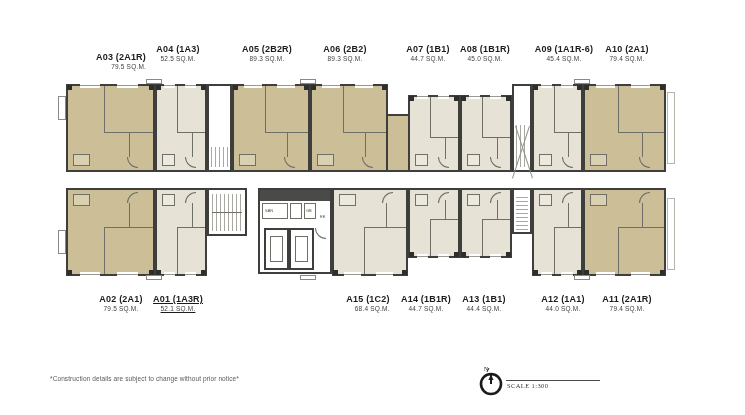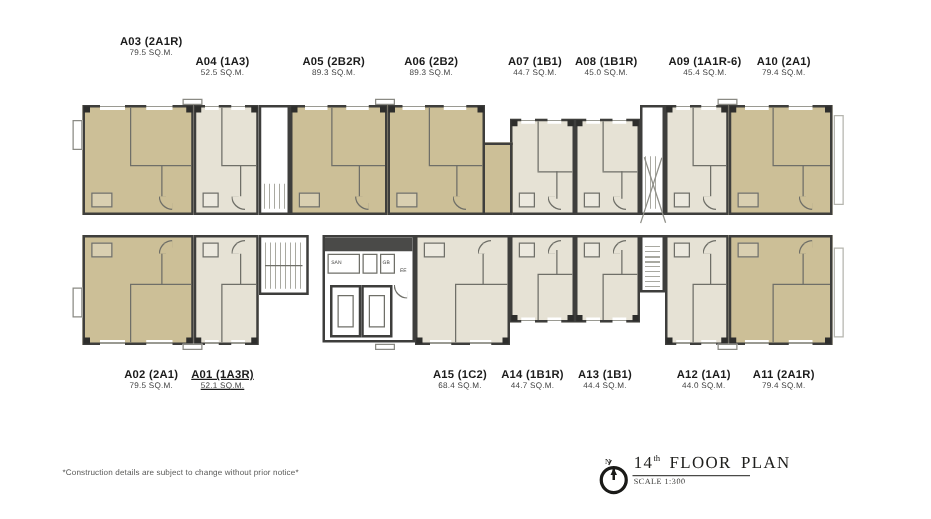--- a/index.html
+++ b/index.html
@@ -55,21 +55,21 @@
         <div class="win" style="top: -3px; left: 14%; width: 24%;"></div>
         <div class="win" style="top: -3px; left: 58%; width: 24%;"></div>
         <div class="cap" style="left: -1px; top: -1px;"></div>
         <div class="cap" style="right: -1px; top: -1px;"></div>
         <div class="vwall" style="left: 42%; top: 0px; height: 55%;"></div>
         <div class="hwall" style="left: 42%; right: 0px; top: 55%;"></div>
         <div class="vwall" style="left: 72%; top: 55%; height: 30%;"></div>
         <div class="bath" style="left: 5px; bottom: 4px; width: 17px; height: 12px;"></div>
         <div class="arc" style="right: 18%; bottom: 2px;"></div>
       </div>
-      <div class="ulabel" style="left: 121px; top: 28px;">
+      <div class="ulabel" style="left: 121px; top: 52px; text-align: right;">
         <div>A03 (2A1R)</div>
         <div class="sqm">79.5 SQ.M.</div>
       </div>
       <div class="unit cream" style="left: 155px; top: 84px; width: 52px; height: 88px;">
         <div class="win" style="top: -3px; left: 14%; width: 24%;"></div>
         <div class="win" style="top: -3px; left: 58%; width: 24%;"></div>
         <div class="cap" style="left: -1px; top: -1px;"></div>
         <div class="cap" style="right: -1px; top: -1px;"></div>
         <div class="vwall" style="left: 42%; top: 0px; height: 55%;"></div>
         <div class="hwall" style="left: 42%; right: 0px; top: 55%;"></div>
@@ -205,21 +205,21 @@
         <div class="win" style="bottom: -3px; left: 14%; width: 24%;"></div>
         <div class="win" style="bottom: -3px; left: 58%; width: 24%;"></div>
         <div class="cap" style="left: -1px; bottom: -1px;"></div>
         <div class="cap" style="right: -1px; bottom: -1px;"></div>
         <div class="vwall" style="left: 42%; bottom: 0px; height: 55%;"></div>
         <div class="hwall" style="left: 42%; right: 0px; bottom: 55%;"></div>
         <div class="vwall" style="left: 72%; bottom: 55%; height: 30%;"></div>
         <div class="bath" style="left: 5px; top: 4px; width: 17px; height: 12px;"></div>
         <div class="arc flip" style="right: 18%; top: 2px;"></div>
       </div>
-      <div class="ulabel" style="left: 368px; top: 294px;">
+      <div class="ulabel" style="left: 368px; top: 294px; text-align: right;">
         <div>A15 (1C2)</div>
         <div class="sqm">68.4 SQ.M.</div>
       </div>
       <div class="unit cream" style="left: 408px; top: 188px; width: 52px; height: 70px;">
         <div class="win" style="bottom: -3px; left: 14%; width: 24%;"></div>
         <div class="win" style="bottom: -3px; left: 58%; width: 24%;"></div>
         <div class="cap" style="left: -1px; bottom: -1px;"></div>
         <div class="cap" style="right: -1px; bottom: -1px;"></div>
         <div class="vwall" style="left: 42%; bottom: 0px; height: 55%;"></div>
         <div class="hwall" style="left: 42%; right: 0px; bottom: 55%;"></div>
@@ -327,20 +327,19 @@
   <div class="rail" style="left:667px;top:198px;width:8px;height:72px;"></div>
 
   <div id="titleblock">
     <svg id="compass" width="30" height="36" viewBox="0 0 30 36">
       <text x="8" y="8" font-size="6" font-family="Liberation Serif, serif" fill="#20201e" id="north-letter-svg">N</text>
       <line x1="11" y1="9" x2="13" y2="5" stroke="#20201e" stroke-width="1"></line>
       <circle cx="15" cy="21" r="10" fill="none" stroke="#1a1a18" stroke-width="2.6"></circle>
       <line x1="15" y1="21" x2="15" y2="11.5" stroke="#1a1a18" stroke-width="2"></line>
       <polygon points="15,11.5 12.4,17 17.6,17" fill="#1a1a18"></polygon>
     </svg>
-    <div id="titletext"><span>14</span><sup>th</sup><span> FLOOR PLAN</span></div>
     <div id="title-underline"></div>
     <div id="scaletext">SCALE 1:300</div>
   </div>
 
   <div id="disclaimer">*Construction details are subject to change without prior notice*</div>
 
 </div>
 
 </body></html>

